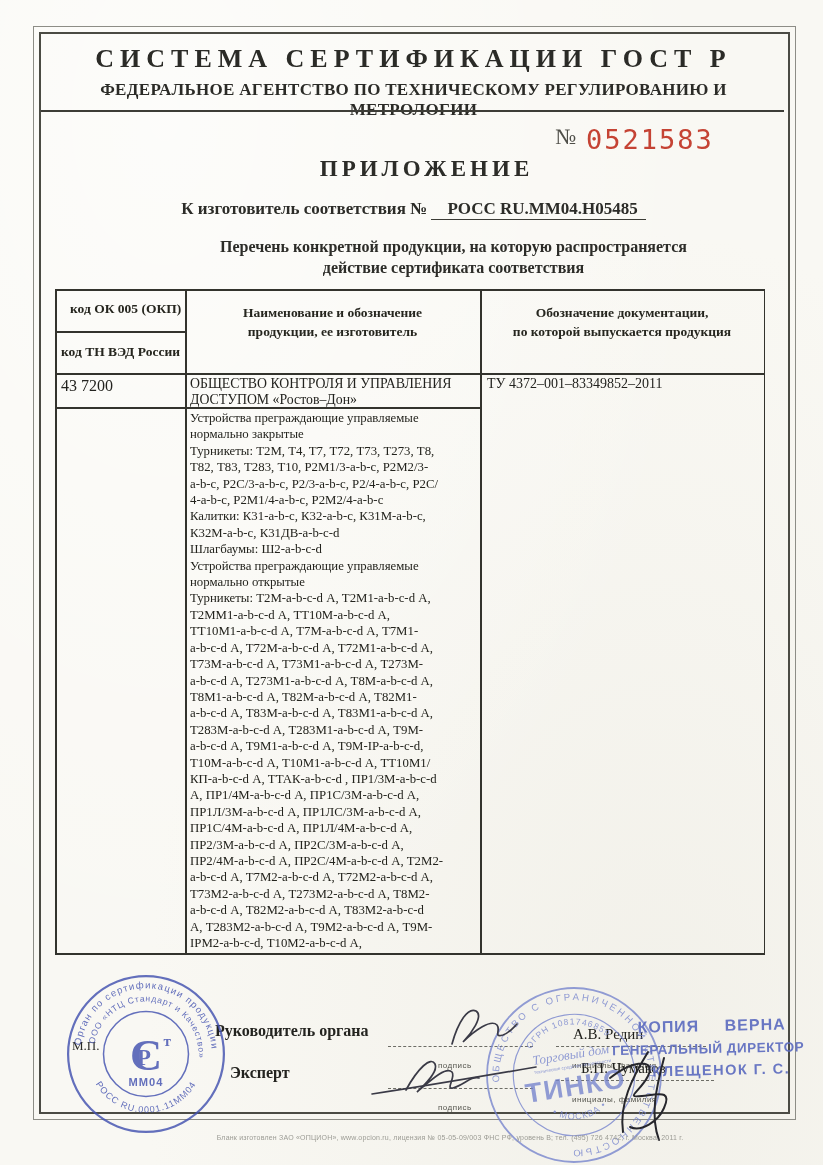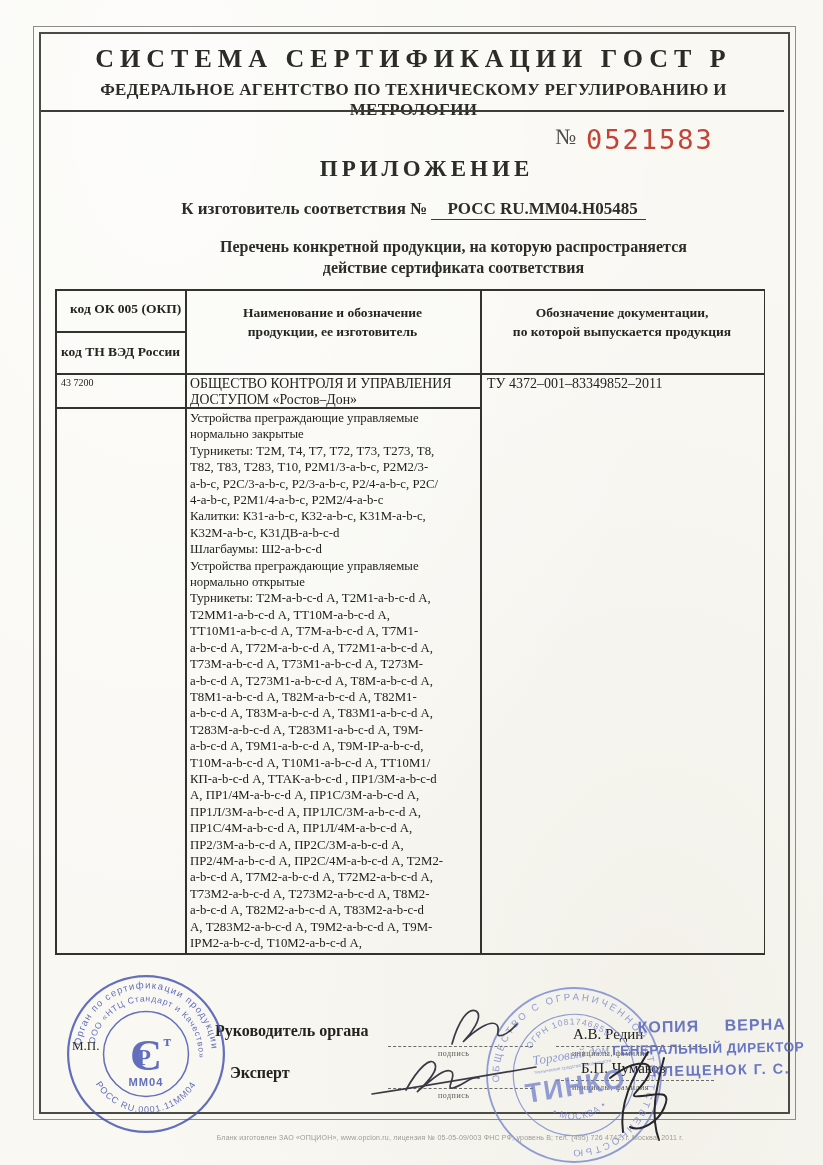--- a/index.html
+++ b/index.html
@@ -51,35 +51,35 @@
   .t-v1{left:185px;top:289px;width:1.5px;height:666px;}
   .t-v2{left:480px;top:289px;width:1.5px;height:666px;}
   .t-right{left:763.5px;top:289px;width:1.5px;height:666px;}
 
   .th{font-size:13.5px;font-weight:bold;color:#26261f;}
   .th1a{left:70px;top:301px;width:120px;}
   .th1b{left:61px;top:344px;width:120px;}
   .th2{left:187px;top:303px;width:291px;line-height:19px;}
   .th3{left:482px;top:303px;width:280px;line-height:19px;}
 
-  .cell-code{left:61px;top:377px;font-size:10px;}
+  .cell-code{left:61px;top:377px;font-size:16px;}
   .cell-title{left:190px;top:376px;width:288px;font-size:13.8px;line-height:15.5px;}
   .cell-doc{left:487px;top:376px;font-size:14px;}
   .cell-list{left:190px;top:410px;width:292px;height:544px;font-size:12.8px;line-height:16.4px;overflow:hidden;color:#23231d;}
 
   
   .sig-label{font-size:16px;font-weight:bold;color:#23231f;}
   .lab-head{left:215px;top:1022px;}
   .lab-expert{left:230px;top:1064px;}
   .dash{border-bottom:1.2px dashed #6d6d66;height:0;}
   .sigline1{left:388px;top:1046px;width:145px;}
   .sigline2{left:388px;top:1088px;width:145px;}
   .nameline1{left:556px;top:1046px;width:150px;}
   .nameline2{left:556px;top:1080px;width:158px;}
-  .microcap{font-family:Liberation Serif, serif;font-size:8px;color:#55554e;letter-spacing:.5px;}
+  .microcap{font-family:Liberation Sans, sans-serif;font-size:8px;color:#55554e;letter-spacing:.5px;margin-top:12px;}
   .cap-s1{left:438px;top:1049px;}
   .cap-s2{left:438px;top:1091px;}
   .cap-n1{left:572px;top:1049px;}
   .cap-n2{left:572px;top:1083px;}
   .name{font-size:15px;color:#20201c;}
   .name1{left:573px;top:1026px;}
   .name2{left:581px;top:1060px;}
   .mp{left:72px;top:1038px;font-size:13px;color:#2a2a26;}
 
   

